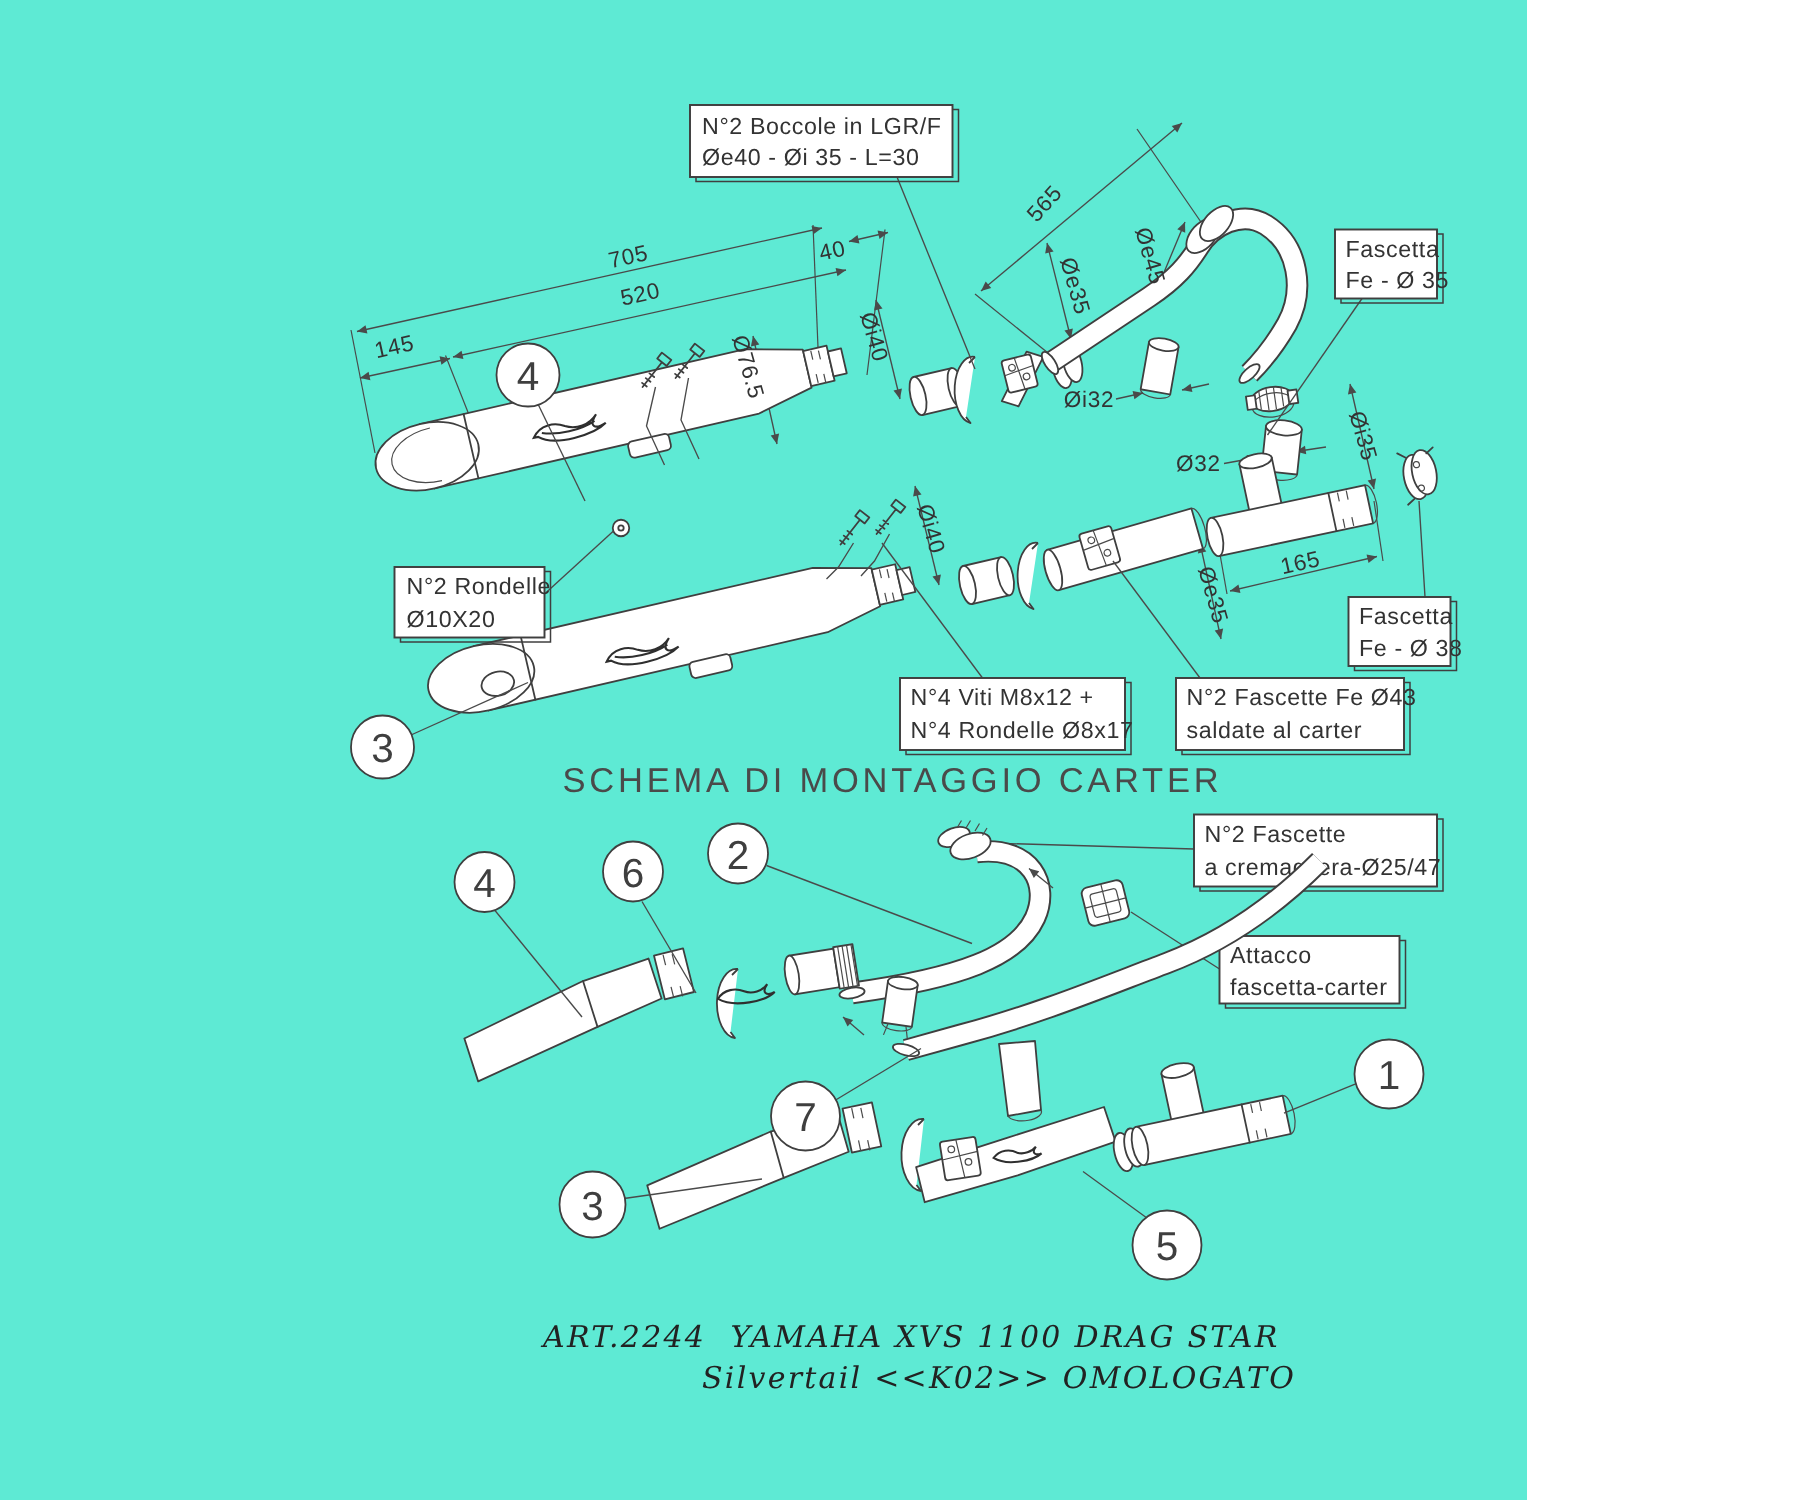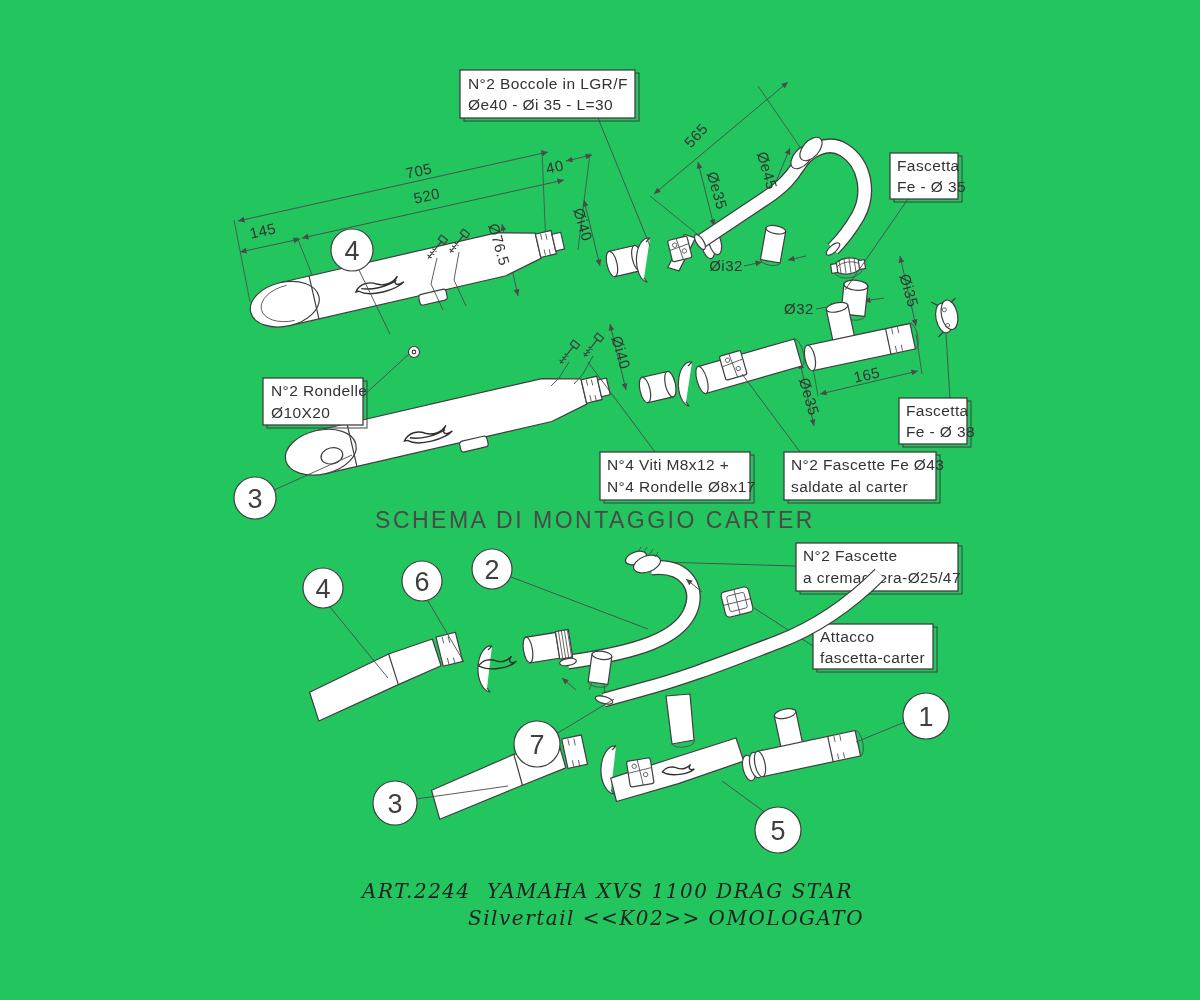--- a/index.html
+++ b/index.html
@@ -1,16 +1,16 @@
 <!DOCTYPE html>
 <html><head>
 <meta charset="utf-8">
 <style>
   html,body{margin:0;padding:0;background:#ffffff;}
-  .stage{width:1200px;height:1000px;position:relative;background:#22c55e;overflow:hidden;}
+  .stage{width:1018px;height:1000px;position:relative;background:#5eead4;overflow:hidden;}
   svg{display:block;}
   .ln{stroke:#3f3f3f;stroke-width:1.2;fill:none;stroke-linecap:round;stroke-linejoin:round;}
   .lnt{stroke:#4a4a4a;stroke-width:0.8;fill:none;}
   .wh{fill:#ffffff;stroke:#3f3f3f;stroke-width:1.2;stroke-linejoin:round;}
   .pipe{stroke:#3f3f3f;stroke-width:15;fill:none;stroke-linecap:butt;}
   .pipein{stroke:#ffffff;stroke-width:12.4;fill:none;stroke-linecap:butt;}
   .dl{stroke:#4a4a4a;stroke-width:0.9;fill:none;}
   .ld{stroke:#4a4a4a;stroke-width:0.9;fill:none;}
   .scb{stroke:#2f2f2f;stroke-width:1.4;fill:none;}
   text{fill:#333;font-family:"Liberation Sans",sans-serif;}

